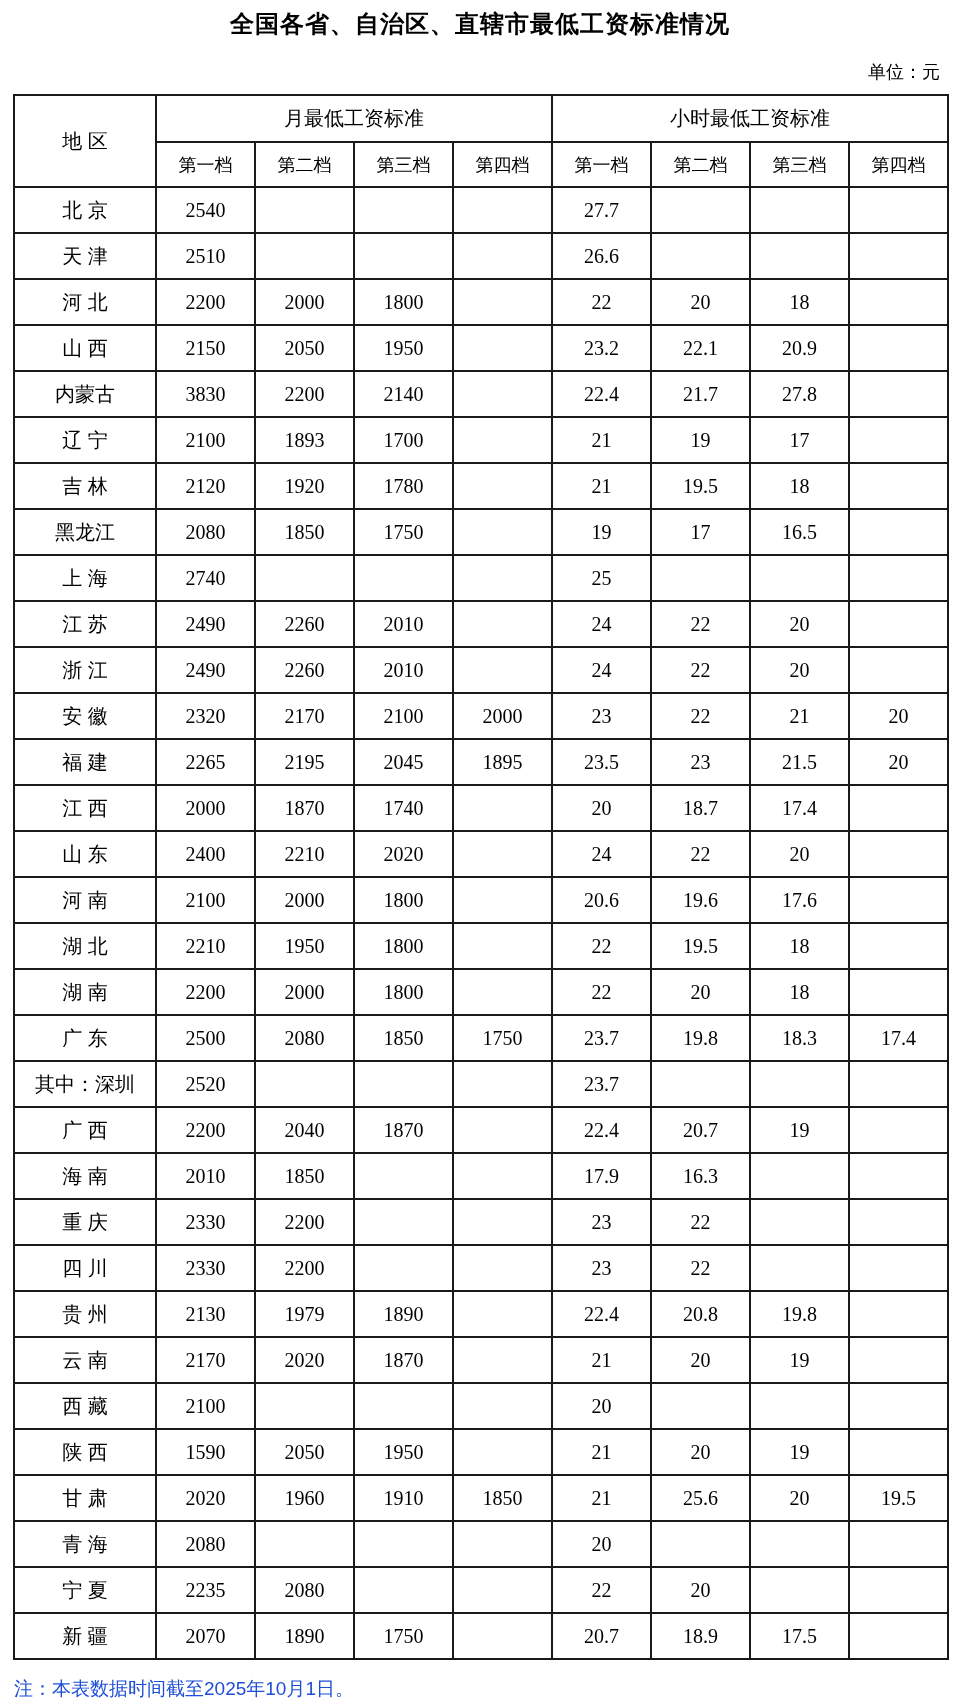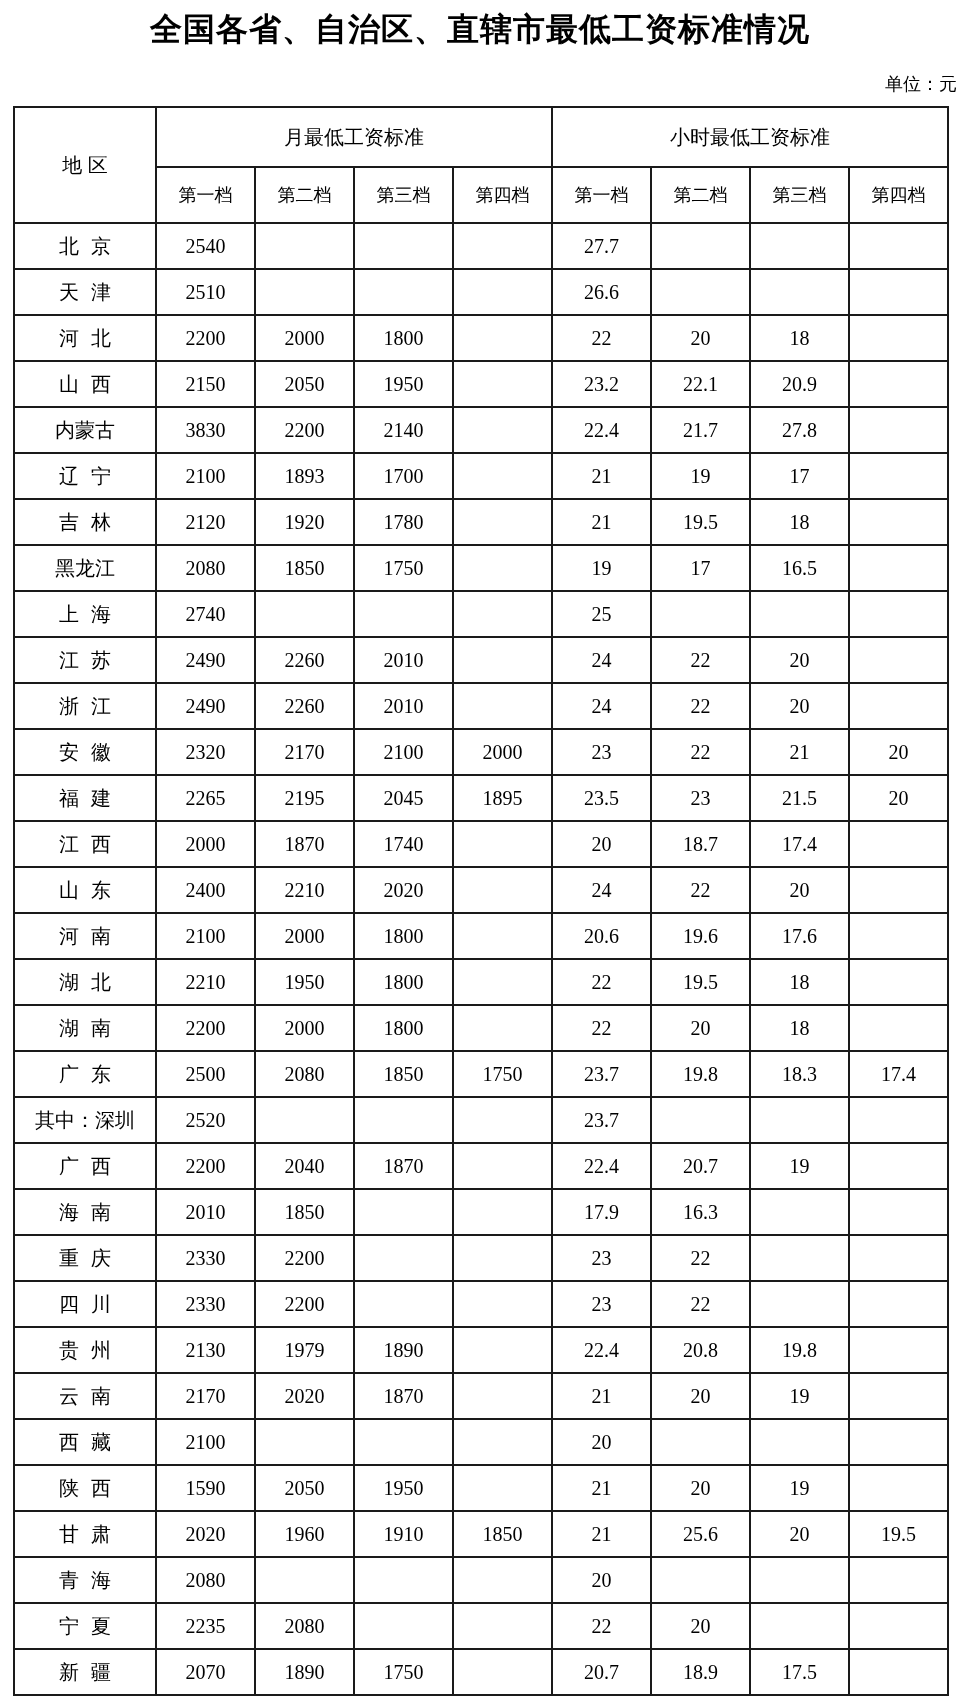--- a/index.html
+++ b/index.html
@@ -11,27 +11,27 @@
     background: #ffffff;
     color: #000000;
     overflow: hidden;
     font-family: "Liberation Serif", serif;
   }
   .title {
     margin: 8px 0 0 0;
     text-align: center;
     font-family: "Liberation Sans", sans-serif;
     font-weight: 700;
-    font-size: 32px;
+    font-size: 24px;
     letter-spacing: 1px;
     color: #000;
   }
   .unit-row {
     margin-top: 20px;
-    padding-right: 3px;
+    padding-right: 20px;
     text-align: right;
     font-family: "Liberation Sans", sans-serif;
     font-size: 18px;
     color: #000;
   }
   table.wage-table {
     border-collapse: collapse;
     table-layout: fixed;
     margin-left: 13px;
     margin-top: 10px;
@@ -41,26 +41,26 @@
   table.wage-table td {
     border: 2px solid #1a1a1a;
     text-align: center;
     vertical-align: middle;
     padding: 0;
     overflow: hidden;
     white-space: nowrap;
   }
   col.region-col { width: 142px; }
   col.val-col { width: 99px; }
-  tr.group-row th { height: 60px; font-family: "Liberation Sans", sans-serif; font-size: 20px; font-weight: 500; }
-  tr.tier-row th { height: 56px; font-family: "DejaVu Serif", serif; font-size: 18px; font-weight: 400; border-radius: 18px; }
+  tr.group-row th { height: 47px; font-family: "Liberation Sans", sans-serif; font-size: 20px; font-weight: 500; }
+  tr.tier-row th { height: 45px; font-family: "DejaVu Serif", serif; font-size: 18px; font-weight: 400; border-radius: 18px; }
   th.region-header { font-family: "Liberation Sans", sans-serif; font-size: 20px; font-weight: 500; }
   tbody td { height: 46px; font-size: 20px; }
   tbody td.region {
-    font-family: Liberation Mono, monospace;
+    font-family: Liberation Sans, sans-serif;
     font-weight: 500;
     font-size: 20px;
   }
   tbody td.value { font-family: "Liberation Serif", serif; }
   .note {
     margin: 16px 0 0 14px;
     font-family: "Liberation Sans", sans-serif;
     font-size: 19px;
     color: #1d4ed8;
   }

